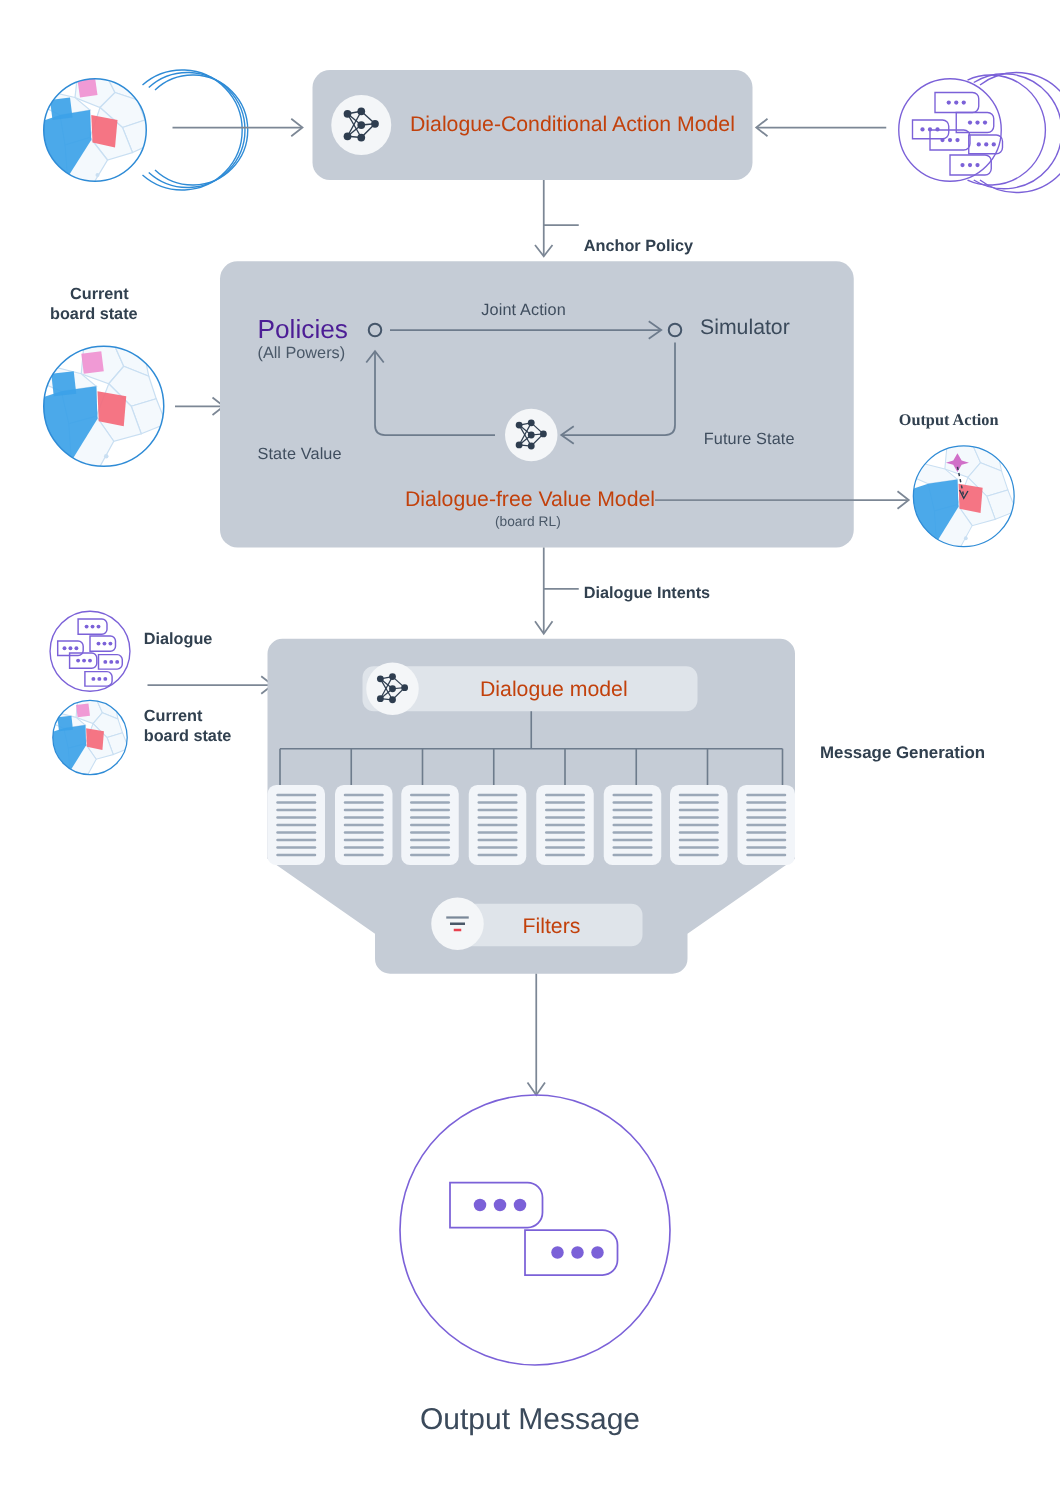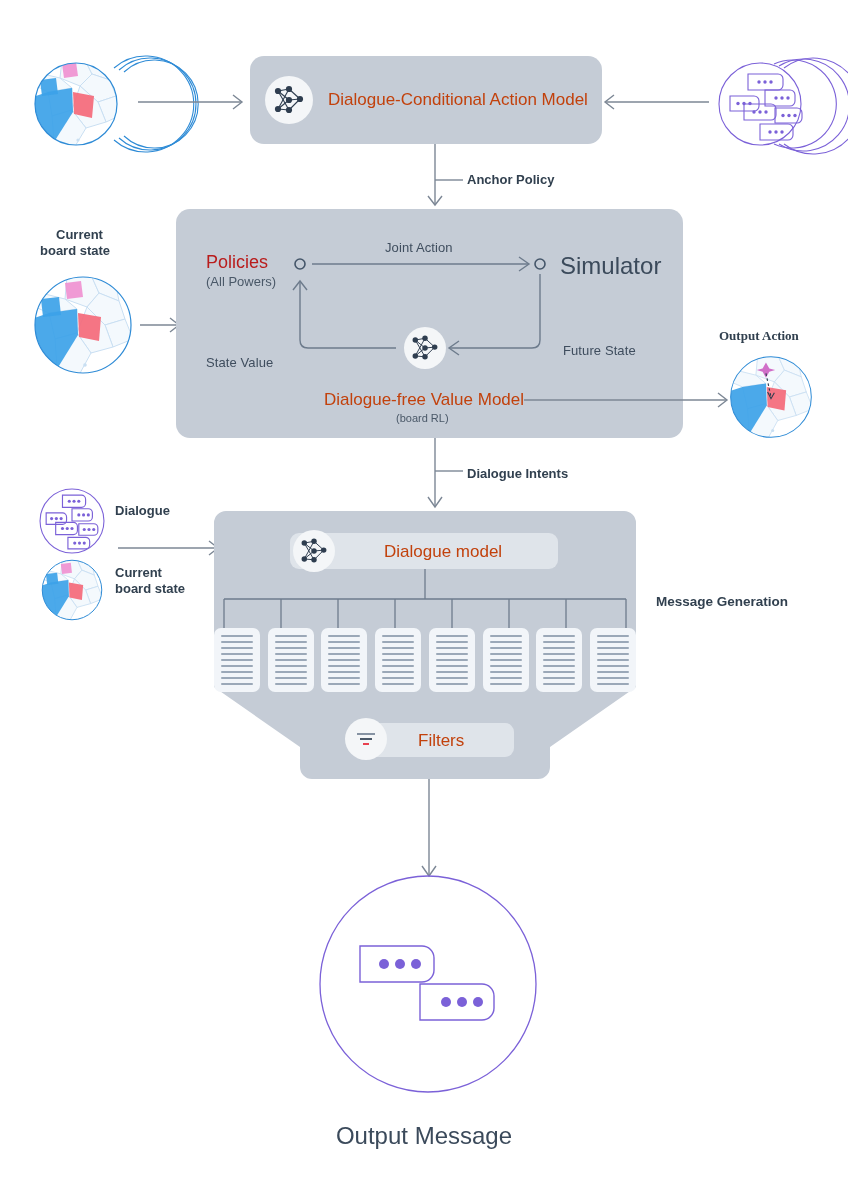--- a/index.html
+++ b/index.html
@@ -132,21 +132,21 @@
   </svg>
 </div>
 
 <div class="abs" style="left:425px;top:144px;">
   <svg width="45" height="70" viewBox="0 0 45 70">
     <line x1="10" y1="0" x2="10" y2="60" stroke="#7c8795" stroke-width="1.4"></line>
     <path d="M3 52 L10 61 L17 52" fill="none" stroke="#7c8795" stroke-width="1.4"></path>
     <line x1="10" y1="36" x2="38" y2="36" stroke="#7c8795" stroke-width="1.4"></line>
   </svg>
 </div>
-<div class="abs lbl-b" style="left:467px;top:172px;">Anchor Policy</div>
+<div class="abs lbl-b" style="left:467px;top:189px;">Anchor Policy</div>
 
 <div class="abs lbl-b" style="left:56px;top:227px;">Current</div>
 <div class="abs lbl-b" style="left:40px;top:243px;">board state</div>
 
 <div class="abs" style="left:33px;top:275px;width:100px;height:100px;">
   <svg width="100" height="100" viewBox="0 0 100 100">
     <clipPath id="c2">
         <circle cx="50" cy="50" r="48"></circle>
       </clipPath>
     <g clip-path="url(#c2)">
@@ -173,23 +173,23 @@
 
 <div class="abs" style="left:140px;top:315px;">
   <svg width="45" height="20" viewBox="0 0 45 20">
     <line x1="0" y1="10" x2="38" y2="10" stroke="#7c8795" stroke-width="1.4"></line>
     <path d="M30 3 L39 10 L30 17" fill="none" stroke="#7c8795" stroke-width="1.4"></path>
   </svg>
 </div>
 
 <div class="abs panel" style="left:176px;top:209px;width:507px;height:229px;"></div>
 
-<div class="abs" style="left:206px;top:252px;font-size:18px;color:#b91c1c;">Policies</div>
+<div class="abs" style="left:206px;top:252px;font-size:21px;color:#4c1d95;">Policies</div>
 <div class="abs" style="left:206px;top:274px;font-size:13px;color:#4a5868;">(All Powers)</div>
-<div class="abs" style="left:560px;top:252px;font-size:24px;color:#3b4a5b;">Simulator</div>
+<div class="abs" style="left:560px;top:252px;font-size:17px;color:#3b4a5b;">Simulator</div>
 
 <div class="abs lbl" style="left:385px;top:240px;">Joint Action</div>
 <div class="abs lbl" style="left:206px;top:343px;margin-top:12px;">State Value</div>
 <div class="abs lbl" style="left:563px;top:343px;">Future State</div>
 
 <div class="abs" style="left:290px;top:250px;">
   <svg width="270" height="125" viewBox="0 0 270 125">
     <circle cx="10" cy="14" r="5" fill="none" stroke="#45566a" stroke-width="1.6"></circle>
     <circle cx="250" cy="14" r="5" fill="none" stroke="#45566a" stroke-width="1.6"></circle>
 

